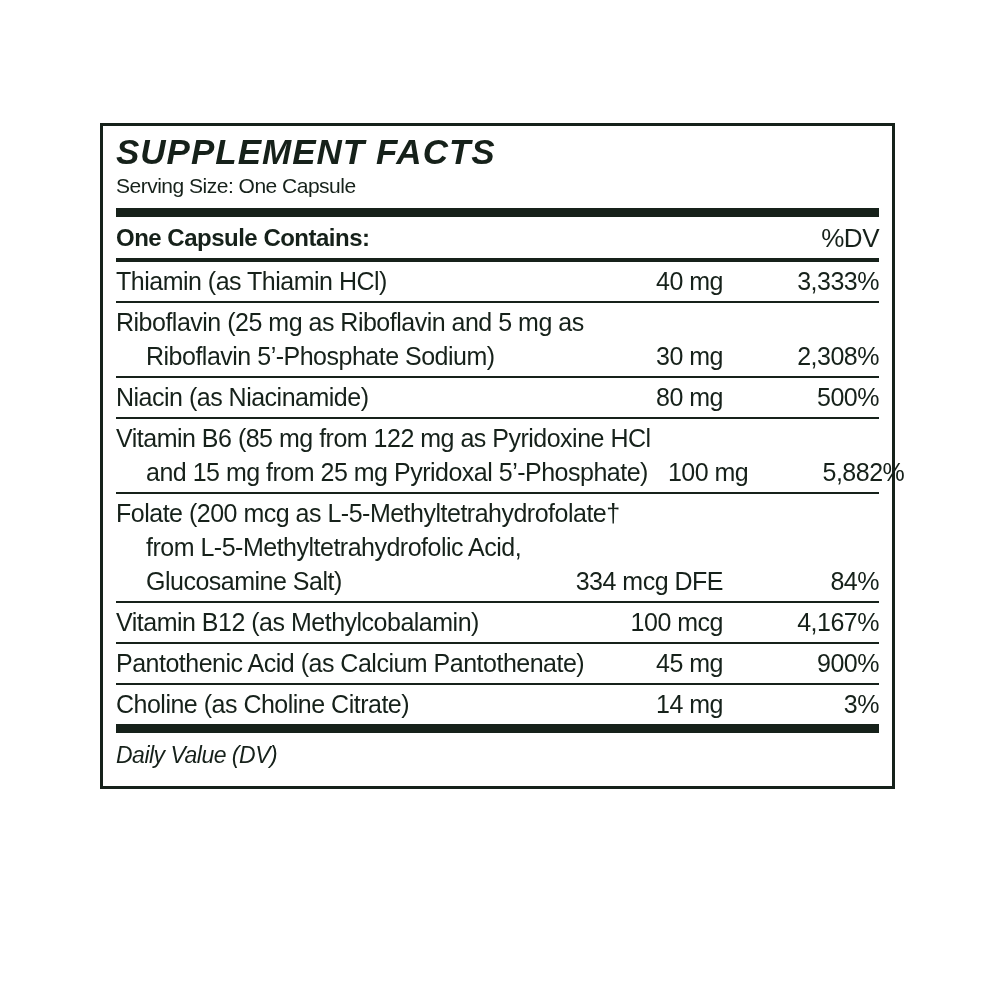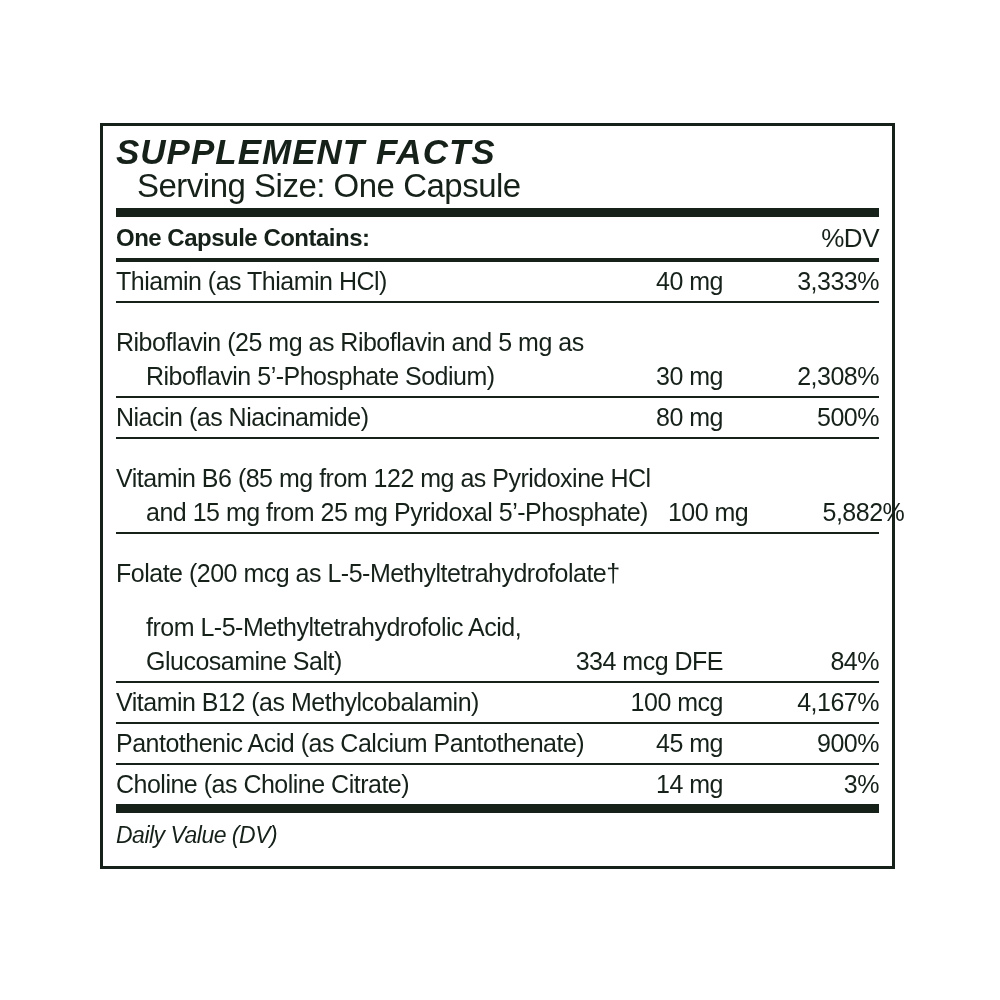--- a/index.html
+++ b/index.html
@@ -27,23 +27,22 @@
   }
   .panel-title {
     margin-top: 6px;
     font-size: 35px;
     line-height: 39px;
     font-weight: bold;
     letter-spacing: 1px;
     font-style: italic;
   }
   .serving-size {
-    font-size: 33px;
+    font-size: 21px;
     line-height: 30px;
-    margin-left: 21px;
   }
   .bar-thick {
     height: 9px;
     background: var(--ink);
     margin-top: 7px;
   }
   .col-header {
     display: flex;
     justify-content: space-between;
     align-items: flex-end;
@@ -61,21 +60,21 @@
     font-weight: normal;
     line-height: 30px;
   }
   .row {
     border-bottom: 2px solid var(--ink);
     padding: 2px 0 3px;
     font-size: 25px;
     line-height: 34px;
   }
   .row.no-line { border-bottom: none; }
-  .wrap-line { width: 100%; margin-top: 20px; }
+  .wrap-line { width: 100%; }
   .cont { padding-left: 30px; }
   .row-main {
     display: flex;
     align-items: baseline;
     gap: 20px;
   }
   .row-main .nutrient-name { flex: 1 1 auto; white-space: nowrap; }
   .row-main .amount {
     flex: 0 0 auto;
     text-align: right;

